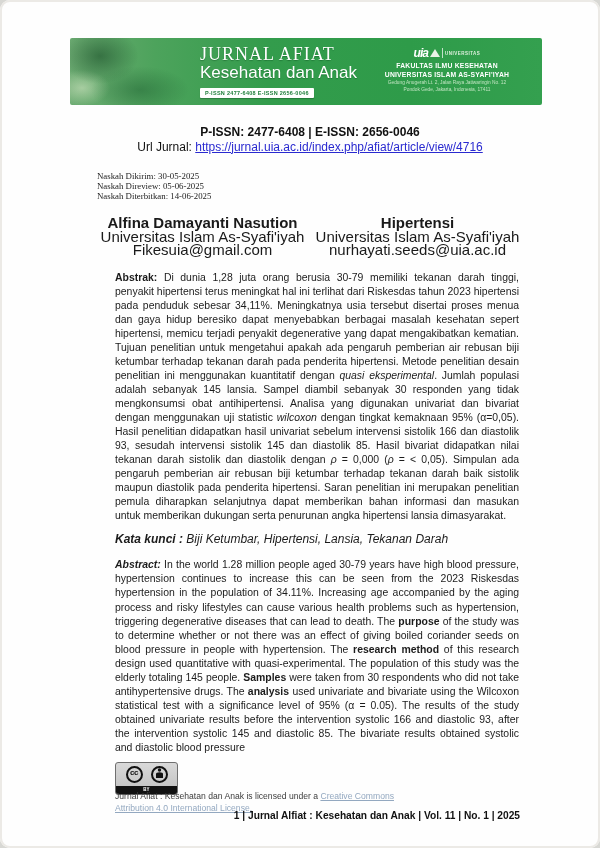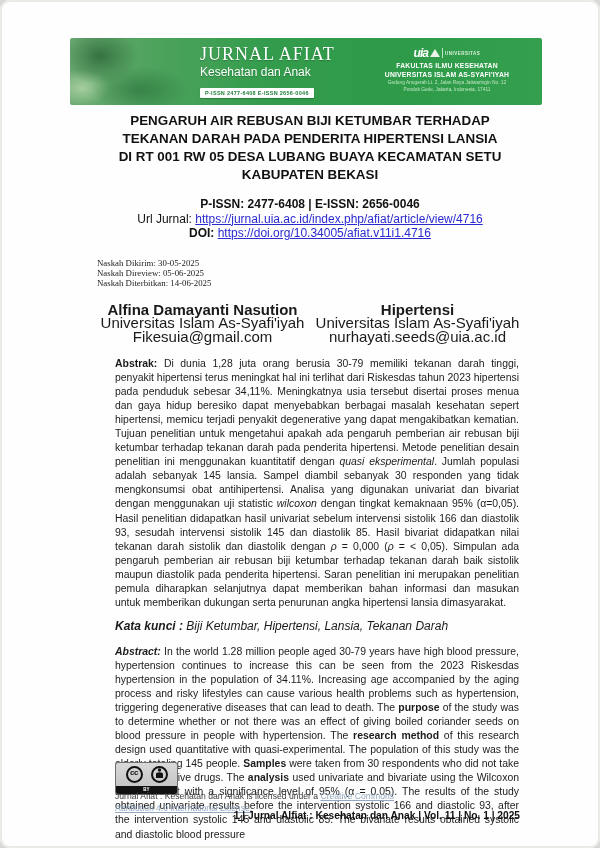--- a/index.html
+++ b/index.html
@@ -21,21 +21,21 @@
       linear-gradient(90deg, #6cab72 0%, #4da35c 18%, #339c4c 42%, #2e9b49 72%, #34a04f 100%);
     border-radius:2px;
   }
   .banner-title-block { position:absolute; left:130px; top:7px; }
   .journal-title {
     font-family:"Liberation Serif", serif; color:#ffffff;
     font-size:18px; letter-spacing:1px; line-height:19px; font-weight:400;
     text-shadow:0 1px 1px rgba(0,60,20,.35);
   }
   .journal-subtitle {
-    color:#ffffff; font-size:12px; line-height:17px; font-weight:400;
+    color:#ffffff; font-size:17px; line-height:17px; font-weight:400;
     text-shadow:0 1px 1px rgba(0,60,20,.35);
   }
   .issn-badge {
     display:inline-block; margin-top:4px; background:#ffffff; color:#1e7e3a;
     font-size:5.5px; font-weight:700; letter-spacing:.3px;
     padding:2px 5px; border-radius:1px; box-shadow:0 1px 1px rgba(0,40,15,.3);
   }
   .banner-right { position:absolute; right:10px; top:6px; width:170px; text-align:center; }
   .logo-row { display:flex; align-items:center; justify-content:center; gap:2px; height:18px; }
   .uia-mark { color:#fff; font-weight:700; font-style:italic; font-size:12px; letter-spacing:-1px; }
@@ -105,34 +105,25 @@
       </div>
       <div class="faculty-line">FAKULTAS ILMU KESEHATAN</div>
       <div class="faculty-line">UNIVERSITAS ISLAM AS-SYAFI'IYAH</div>
       <div class="address-line">Gedung Anugerah Lt. 2, Jalan Raya Jatiwaringin No. 12</div>
       <div class="address-line">Pondok Gede, Jakarta, Indonesia, 17411</div>
     </div>
   </div>
 
   <div class="content">
 
-    <div class="article-title">
-      <div>PENGARUH AIR REBUSAN BIJI KETUMBAR TERHADAP</div>
-      <div>TEKANAN DARAH PADA PENDERITA HIPERTENSI LANSIA</div>
-      <div>DI RT 001 RW 05 DESA LUBANG BUAYA KECAMATAN SETU</div>
-      <div>KABUPATEN BEKASI</div>
-    </div>
 
     <div class="meta">
       <div class="issn-line">P-ISSN: 2477-6408 | E-ISSN: 2656-0046</div>
       <div>
         <span class="lbl">Url Jurnal: </span><a class="blue-link">https://jurnal.uia.ac.id/index.php/afiat/article/view/4716</a>
-      </div>
-      <div>
-        <span class="lbl-bold">DOI: </span><a class="blue-link">https://doi.org/10.34005/afiat.v11i1.4716</a>
       </div>
     </div>
 
     <div class="dates-row">
       <span>Naskah Dikirim: 30-05-2025</span>
       <span>Naskah Direview: 05-06-2025</span>
       <span>Naskah Diterbitkan: 14-06-2025</span>
     </div>
 
     <div class="authors-row">

